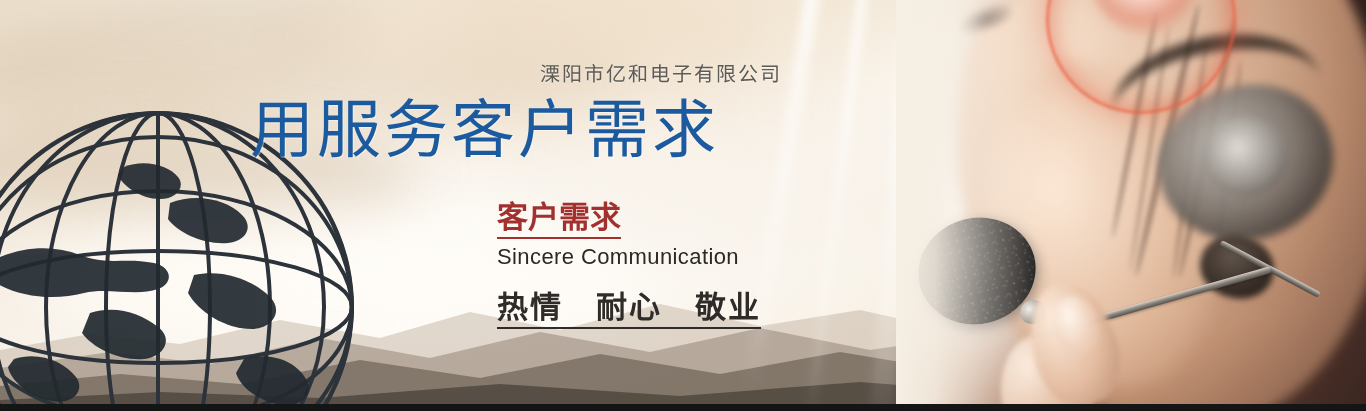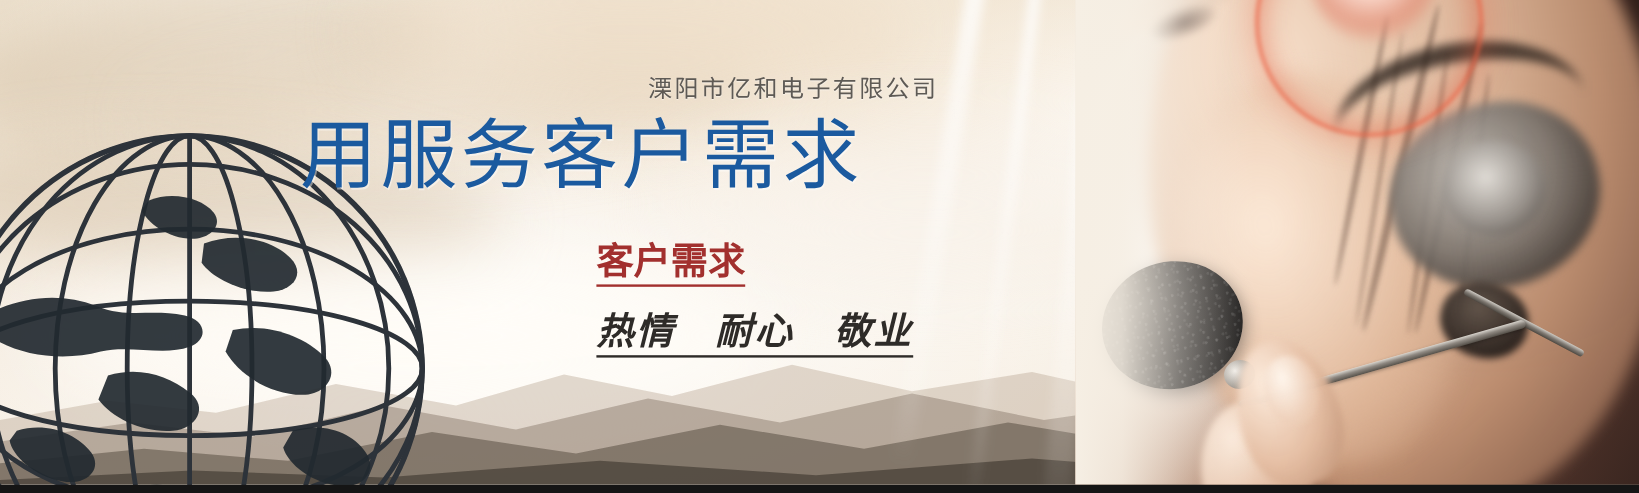--- a/index.html
+++ b/index.html
@@ -325,21 +325,21 @@
   }
   .sl-cn.red{color:#a2302e;}
   .sl-cn.dark{color:#2e2b28; letter-spacing:2px;}
   .sl-en{
     font-size:22px;
     color:#2b2825;
     letter-spacing:.4px;
     white-space:nowrap;
     margin-top:5px;
   }
-  .sl-row2{margin-top:20px;font-style:italic;}
+  .sl-row2{margin-top:20px;}
 
   
   .bottombar{
     position:absolute;
     left:0; right:0; bottom:0;
     height:7px;
     background:#151515;
   }
 </style>
 </head>
@@ -436,20 +436,21 @@
     <div class="company">溧阳市亿和电子有限公司</div>
 
     <div class="headline">
       <span class="hl-part">用服务</span>
       <span class="hl-part">客户需求</span>
     </div>
 
     <div class="slogan">
       <div>
         <div class="sl-cn red">客户需求</div>
+        <div class="sl-en">Sincere Communication</div>
       </div>
       <div class="sl-row2">
         <div class="sl-cn dark">热情　耐心　敬业</div>
       </div>
     </div>
 
   </div>
 
   <div class="bottombar"></div>
 </div>

